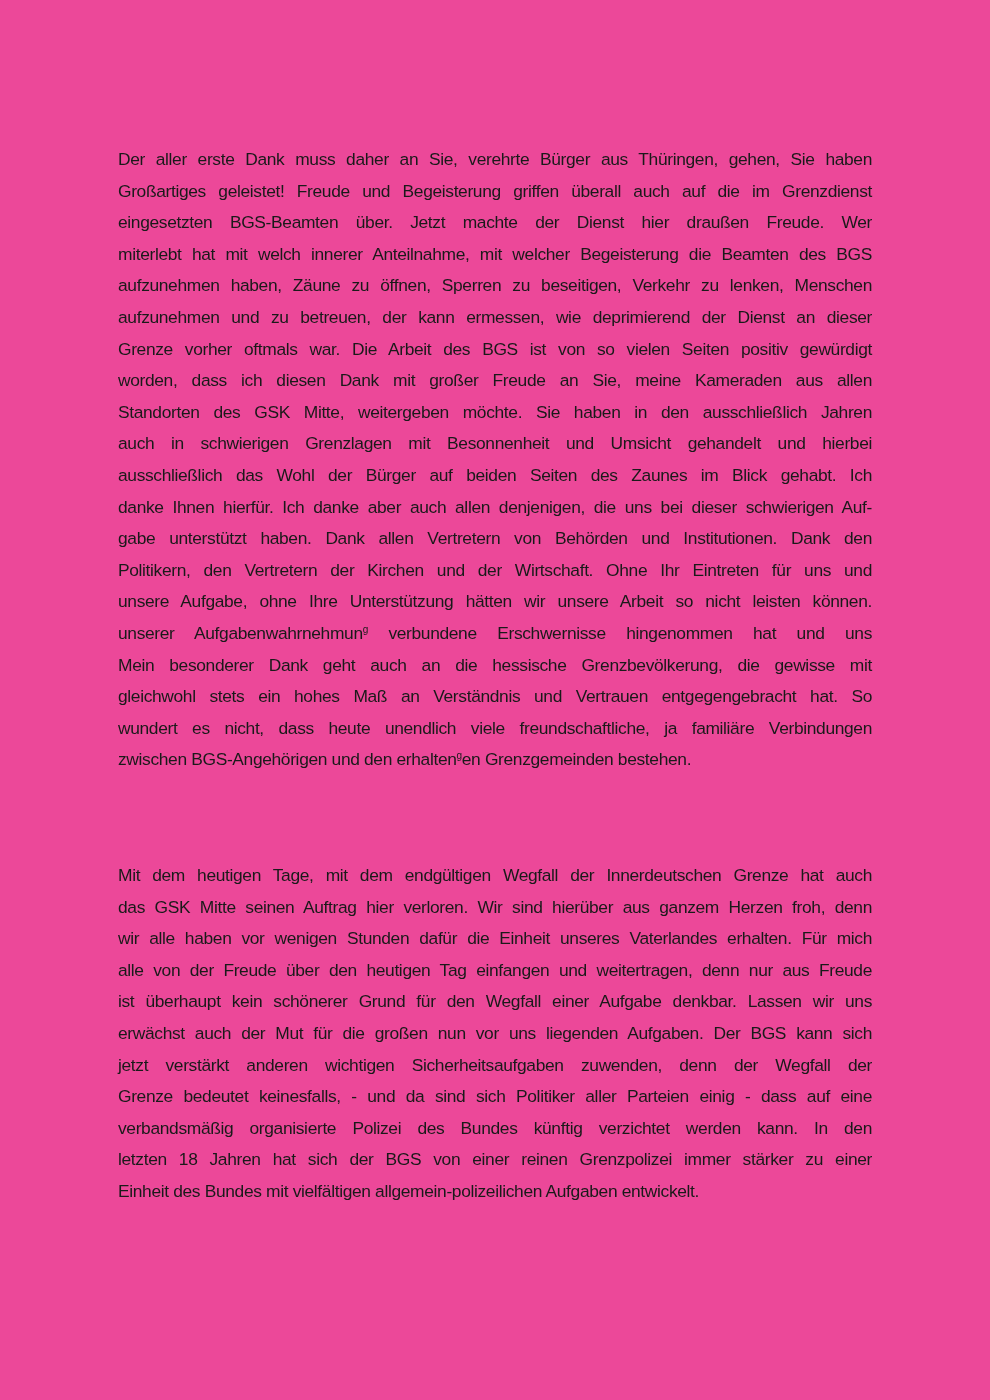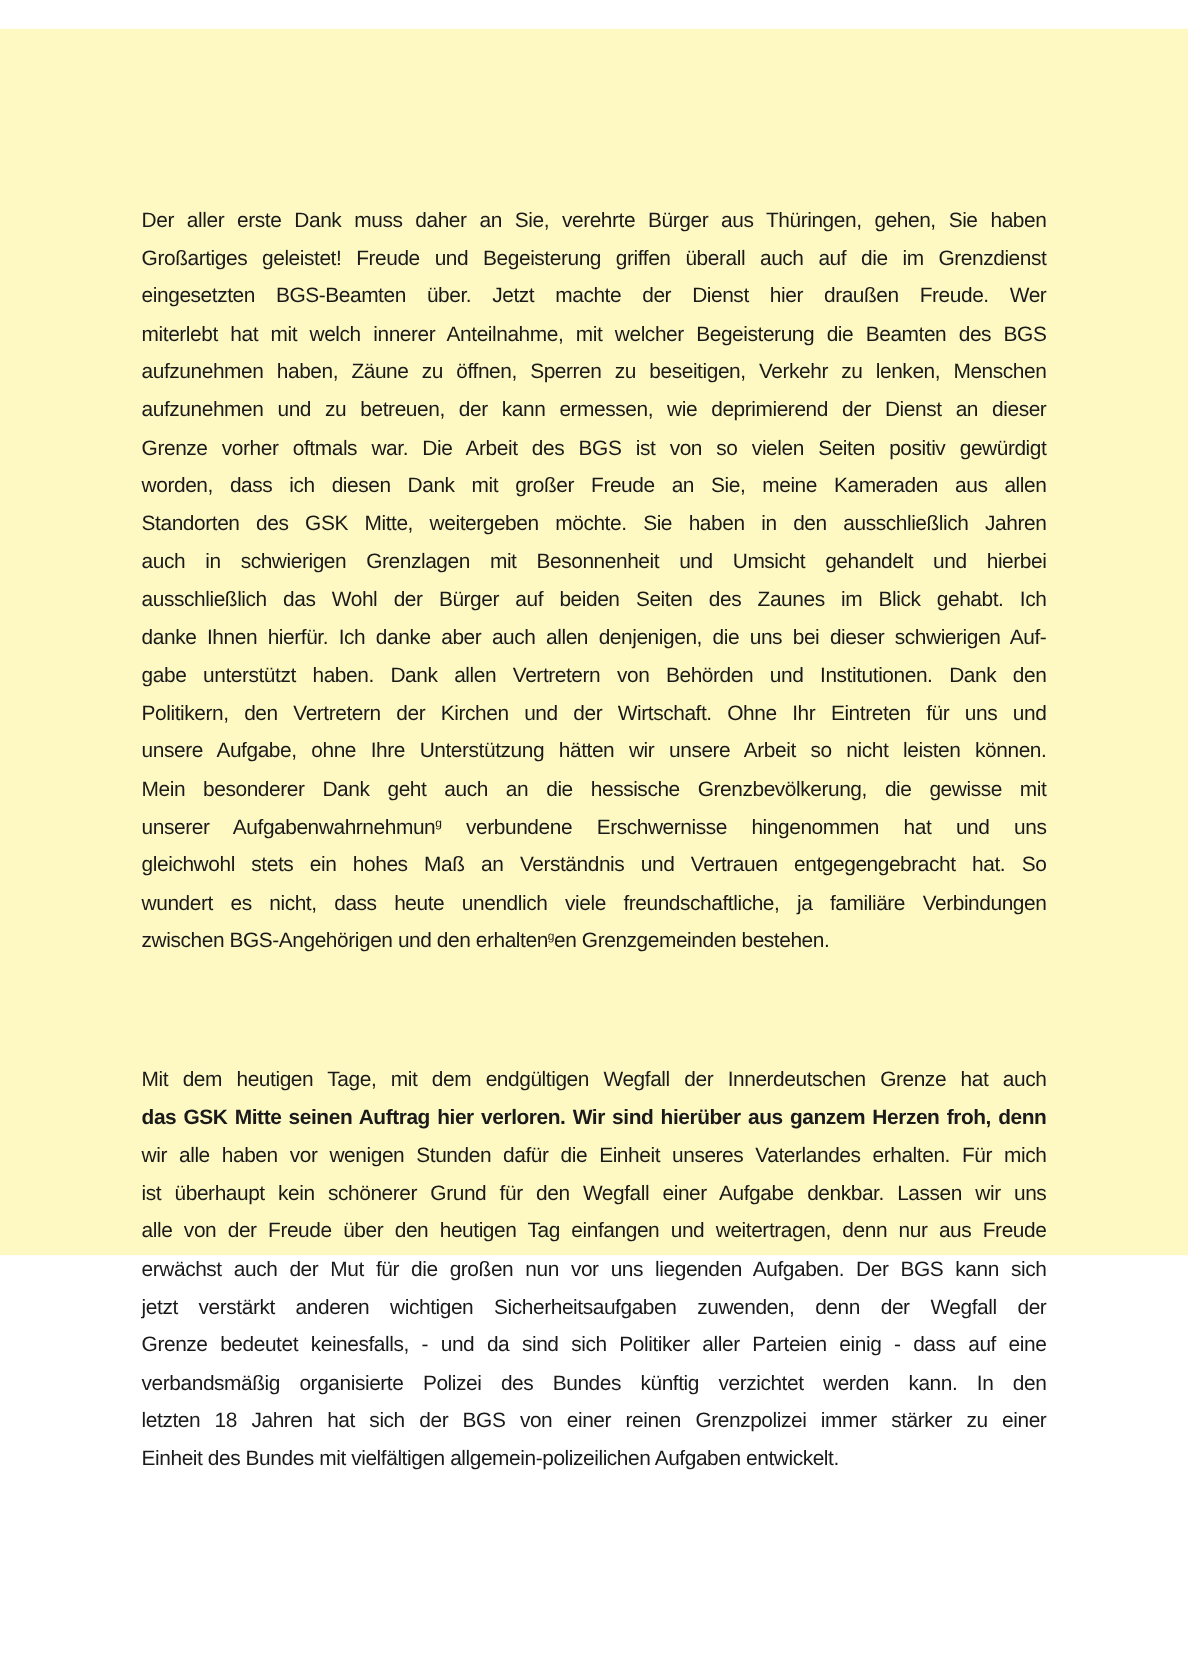--- a/index.html
+++ b/index.html
@@ -11,23 +11,22 @@
       width: 990px;
       height: 1400px;
       position: relative;
       overflow: hidden;
     }
     .page {
       position: absolute;
       left: 0;
       top: 0;
       width: 990px;
-      height: 1022px;
-      background: #fef9c3;
-      margin-top: 24px;
+      height: 1400px;
+      background: #ec4899;
     }
     .para {
       position: absolute;
       left: 118px;
       width: 754px;
       margin: 0;
       font-family: "Liberation Sans", sans-serif;
       font-size: 17.4px;
       line-height: 31.6px;
       color: #1a1a1a;
@@ -66,33 +65,33 @@
     <span class="line" style="display: block; width: auto;">aufzunehmen und zu betreuen, der kann ermessen, wie deprimierend der Dienst an dieser</span>
     <span class="line" style="display: block; width: auto;">Grenze vorher oftmals war. Die Arbeit des BGS ist von so vielen Seiten positiv gewürdigt</span>
     <span class="line" style="display: block; width: auto;">worden, dass ich diesen Dank mit großer Freude an Sie, meine Kameraden aus allen</span>
     <span class="line" style="display: block; width: auto;">Standorten des GSK Mitte, weitergeben möchte. Sie haben in den ausschließlich Jahren</span>
     <span class="line" style="display: block; width: auto;">auch in schwierigen Grenzlagen mit Besonnenheit und Umsicht gehandelt und hierbei</span>
     <span class="line" style="display: block; width: auto;">ausschließlich das Wohl der Bürger auf beiden Seiten des Zaunes im Blick gehabt. Ich</span>
     <span class="line" style="display: block; width: auto;">danke Ihnen hierfür. Ich danke aber auch allen denjenigen, die uns bei dieser schwierigen Auf-</span>
     <span class="line" style="display: block; width: auto;">gabe unterstützt haben. Dank allen Vertretern von Behörden und Institutionen. Dank den</span>
     <span class="line" style="display: block; width: auto;">Politikern, den Vertretern der Kirchen und der Wirtschaft. Ohne Ihr Eintreten für uns und</span>
     <span class="line" style="display: block; width: auto;">unsere Aufgabe, ohne Ihre Unterstützung hätten wir unsere Arbeit so nicht leisten können.</span>
+    <span class="line" style="display: block; width: auto;"><span>unserer Aufgabenwahrnehmun</span><sup class="sg">g</sup><span> verbundene Erschwernisse hingenommen hat und uns</span></span>
     <span class="line" style="display: block; width: auto;">Mein besonderer Dank geht auch an die hessische Grenzbevölkerung, die gewisse mit</span>
-    <span class="line" style="display: block; width: auto;"><span>unserer Aufgabenwahrnehmun</span><sup class="sg">g</sup><span> verbundene Erschwernisse hingenommen hat und uns</span></span>
     <span class="line" style="display: block; width: auto;">gleichwohl stets ein hohes Maß an Verständnis und Vertrauen entgegengebracht hat. So</span>
     <span class="line" style="display: block; width: auto;">wundert es nicht, dass heute unendlich viele freundschaftliche, ja familiäre Verbindungen</span>
     <span class="line last" style="display: block; width: auto;"><span>zwischen BGS-Angehörigen und den erhalten</span><sup class="sg">g</sup><span>en Grenzgemeinden bestehen.</span></span>
   </div>
 
   <div class="para para-2">
     <span class="line" style="display: block; width: auto;">Mit dem heutigen Tage, mit dem endgültigen Wegfall der Innerdeutschen Grenze hat auch</span>
-    <span class="line" style="display: block; width: auto; font-weight: bold;">das GSK Mitte seinen Auftrag hier verloren. Wir sind hierüber aus ganzem Herzen froh, denn</span>
+    <span class="line" style="display: block; width: auto;">das GSK Mitte seinen Auftrag hier verloren. Wir sind hierüber aus ganzem Herzen froh, denn</span>
     <span class="line" style="display: block; width: auto;">wir alle haben vor wenigen Stunden dafür die Einheit unseres Vaterlandes erhalten. Für mich</span>
+    <span class="line" style="display: block; width: auto;">alle von der Freude über den heutigen Tag einfangen und weitertragen, denn nur aus Freude</span>
     <span class="line" style="display: block; width: auto;">ist überhaupt kein schönerer Grund für den Wegfall einer Aufgabe denkbar. Lassen wir uns</span>
-    <span class="line" style="display: block; width: auto;">alle von der Freude über den heutigen Tag einfangen und weitertragen, denn nur aus Freude</span>
     <span class="line" style="display: block; width: auto;">erwächst auch der Mut für die großen nun vor uns liegenden Aufgaben. Der BGS kann sich</span>
     <span class="line" style="display: block; width: auto;">jetzt verstärkt anderen wichtigen Sicherheitsaufgaben zuwenden, denn der Wegfall der</span>
     <span class="line" style="display: block; width: auto;">Grenze bedeutet keinesfalls, - und da sind sich Politiker aller Parteien einig - dass auf eine</span>
     <span class="line" style="display: block; width: auto;">verbandsmäßig organisierte Polizei des Bundes künftig verzichtet werden kann. In den</span>
     <span class="line" style="display: block; width: auto;">letzten 18 Jahren hat sich der BGS von einer reinen Grenzpolizei immer stärker zu einer</span>
     <span class="line last" style="display: block; width: auto;">Einheit des Bundes mit vielfältigen allgemein-polizeilichen Aufgaben entwickelt.</span>
   </div>
 
 </div>
 

